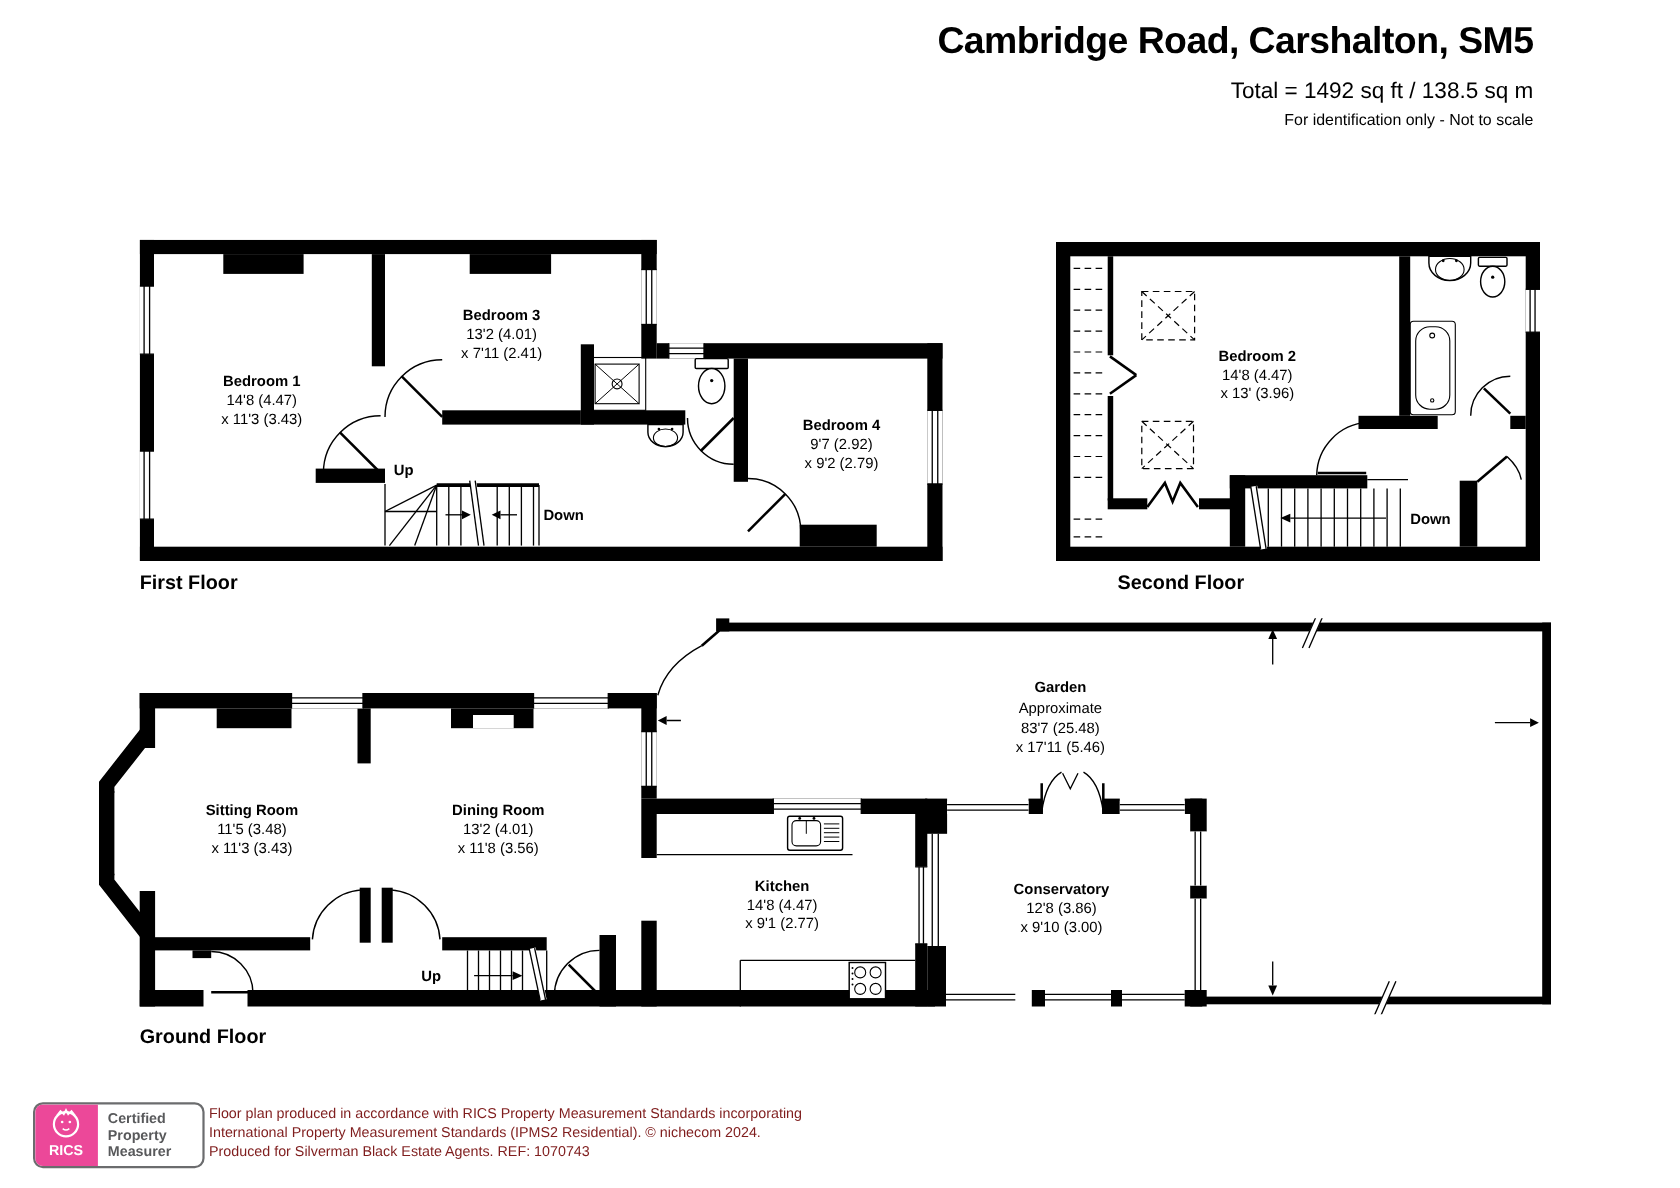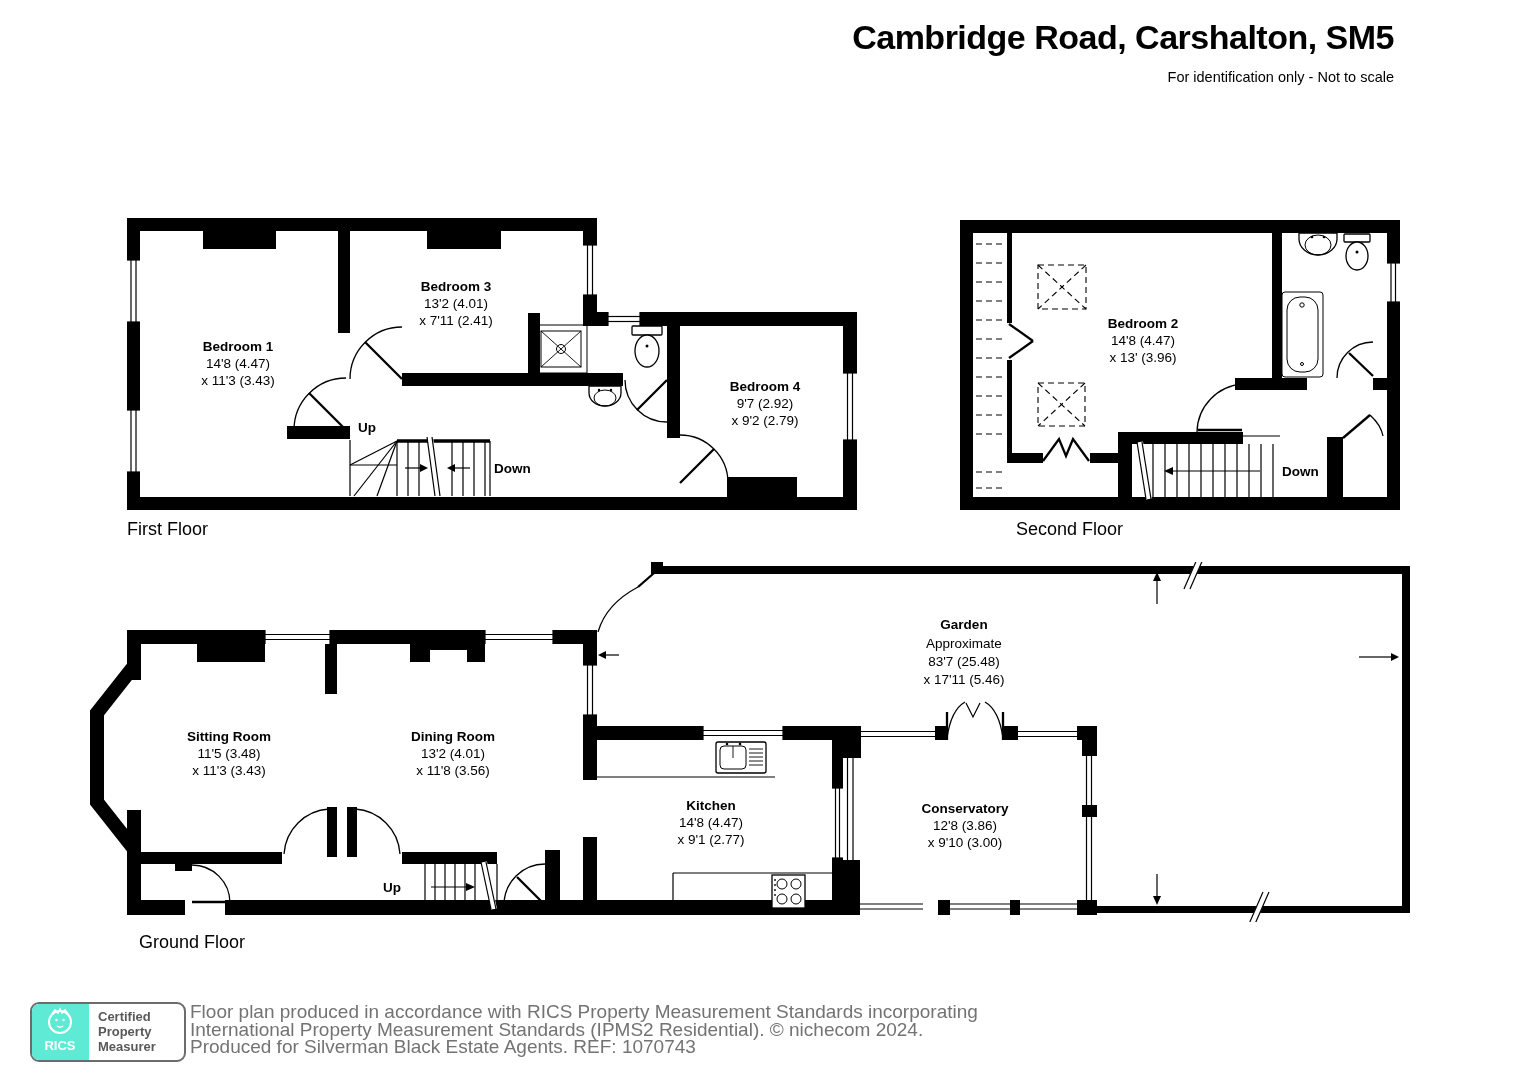--- a/index.html
+++ b/index.html
@@ -3,53 +3,54 @@
 <meta charset="utf-8">
 <title>Floor Plan</title>
 <style>
   html,body{margin:0;padding:0;background:#fff}
   #page{position:relative;width:1420px;height:1080px;background:#fff;overflow:hidden;
         font-family:"Liberation Sans",sans-serif;color:#000}
   .hdr{position:absolute;top:18px;right:26px;text-align:right}
   .hdr .ttl{font-size:34px;font-weight:bold;letter-spacing:-.5px;margin-bottom:12px}
   .hdr .al{font-size:20.5px;line-height:27px}
   .hdr .note{font-size:14.5px;margin-top:6px}
-  .flabel{position:absolute;font-size:18px;font-weight:normal}
+  .flabel{position:absolute;font-size:18px;font-weight:bold}
   svg{position:absolute}
   .w{fill:#000;stroke:none}
   .wf{fill:#fff;stroke:none}
   .ln{stroke:#000;stroke-width:1.2;fill:none}
   .ln08{stroke:#000;stroke-width:.9;fill:none}
   .thk{stroke:#000;stroke-width:3.4;fill:none}
   .arc{stroke:#000;stroke-width:1.3;fill:none}
   .leaf{stroke:#000;stroke-width:2.3;fill:none}
   .dsh{stroke:#000;stroke-width:1.1;fill:none;stroke-dasharray:6 4}
   .fix{stroke:#000;stroke-width:1.3;fill:#fff}
   .fx1{stroke:#000;stroke-width:1;fill:none}
   .brkw{stroke:#fff;stroke-width:6;fill:none}
   .ah{fill:#000;stroke:none}
   .bay{stroke:#000;stroke-width:14;fill:none}
   .gw{stroke:#000;stroke-width:10;fill:none}
   .rm{font:bold 13.5px "Liberation Sans",sans-serif;text-anchor:middle;fill:#000}
   .dm{font:13.5px "Liberation Sans",sans-serif;text-anchor:middle;fill:#000}
   .ud{font:bold 13.5px "Liberation Sans",sans-serif;fill:#000}
   .badge{position:absolute;left:30px;top:1002px;width:152px;height:56px;border:2px solid #6b6c6e;
          border-radius:9px;overflow:hidden;display:flex;background:#fff}
-  .badge .lft{width:57px;background:#5eead4;position:relative}
+  .badge .lft{width:57px;background:#ec4899;position:relative}
   .badge .rgt{flex:1;padding:5px 0 0 9px}
   .badge .rgt div{font-weight:bold;font-size:13px;line-height:15px;color:#58595b}
-  .ftext{position:absolute;left:190px;top:1003px;font-size:19px;line-height:17.5px;color:#737373}
+  .ftext{position:absolute;left:190px;top:1003px;font-size:13px;line-height:17.5px;color:#7f1d1d}
 </style>
 </head>
 <body>
 
 <div id="page">
 
   <div class="hdr">
     <div class="ttl">Cambridge Road, Carshalton, SM5</div>
+    <div class="al">Total = 1492 sq ft / 138.5 sq m</div>
     <div class="note">For identification only - Not to scale</div>
   </div>
 
   <svg style="left:127px;top:218px" width="730" height="292" viewBox="0 0 730 292">
     <g>
       <rect class="w" x="0" y="0" width="470" height="13"></rect>
       <rect class="w" x="0" y="0" width="13" height="292"></rect>
       <rect class="w" x="0" y="279" width="730" height="13"></rect>
       <rect class="w" x="456" y="0" width="14" height="108"></rect>
       <rect class="w" x="470" y="94" width="260" height="14"></rect>
@@ -544,21 +545,21 @@
       <text class="dm" x="626" y="282">x 9'1 (2.77)</text>
       <text class="rm" x="880" y="251">Conservatory</text>
       <text class="dm" x="880" y="268">12'8 (3.86)</text>
       <text class="dm" x="880" y="285">x 9'10 (3.00)</text>
       <text class="rm" x="879" y="67">Garden</text>
       <text class="dm" x="879" y="86">Approximate</text>
       <text class="dm" x="879" y="104">83'7 (25.48)</text>
       <text class="dm" x="879" y="122">x 17'11 (5.46)</text>
     </g>
   </svg>
-  <div class="flabel" style="left:139px;top:932px">Ground Floor</div>
+  <div class="flabel" style="left:127px;top:932px">Ground Floor</div>
 
   <div class="badge">
     <div class="lft">
       <svg width="57" height="52" viewBox="0 0 57 52">
         <circle cx="28" cy="18" r="11" fill="none" stroke="#fff" stroke-width="2"></circle>
         <path d="M 20,10 l 3,-4 l 3,3 l 2,-4 l 2,4 l 3,-3 l 3,4" fill="none" stroke="#fff" stroke-width="1.6"></path>
         <circle cx="24.5" cy="16" r="1.2" fill="#fff"></circle>
           <circle cx="31.5" cy="16" r="1.2" fill="#fff"></circle>
         <path d="M 25,22 q 3,2.5 6,0" fill="none" stroke="#fff" stroke-width="1.4"></path>
         <text x="28" y="46" text-anchor="middle" fill="#fff" style="font:bold 13px 'Liberation Sans',sans-serif">RICS</text>

